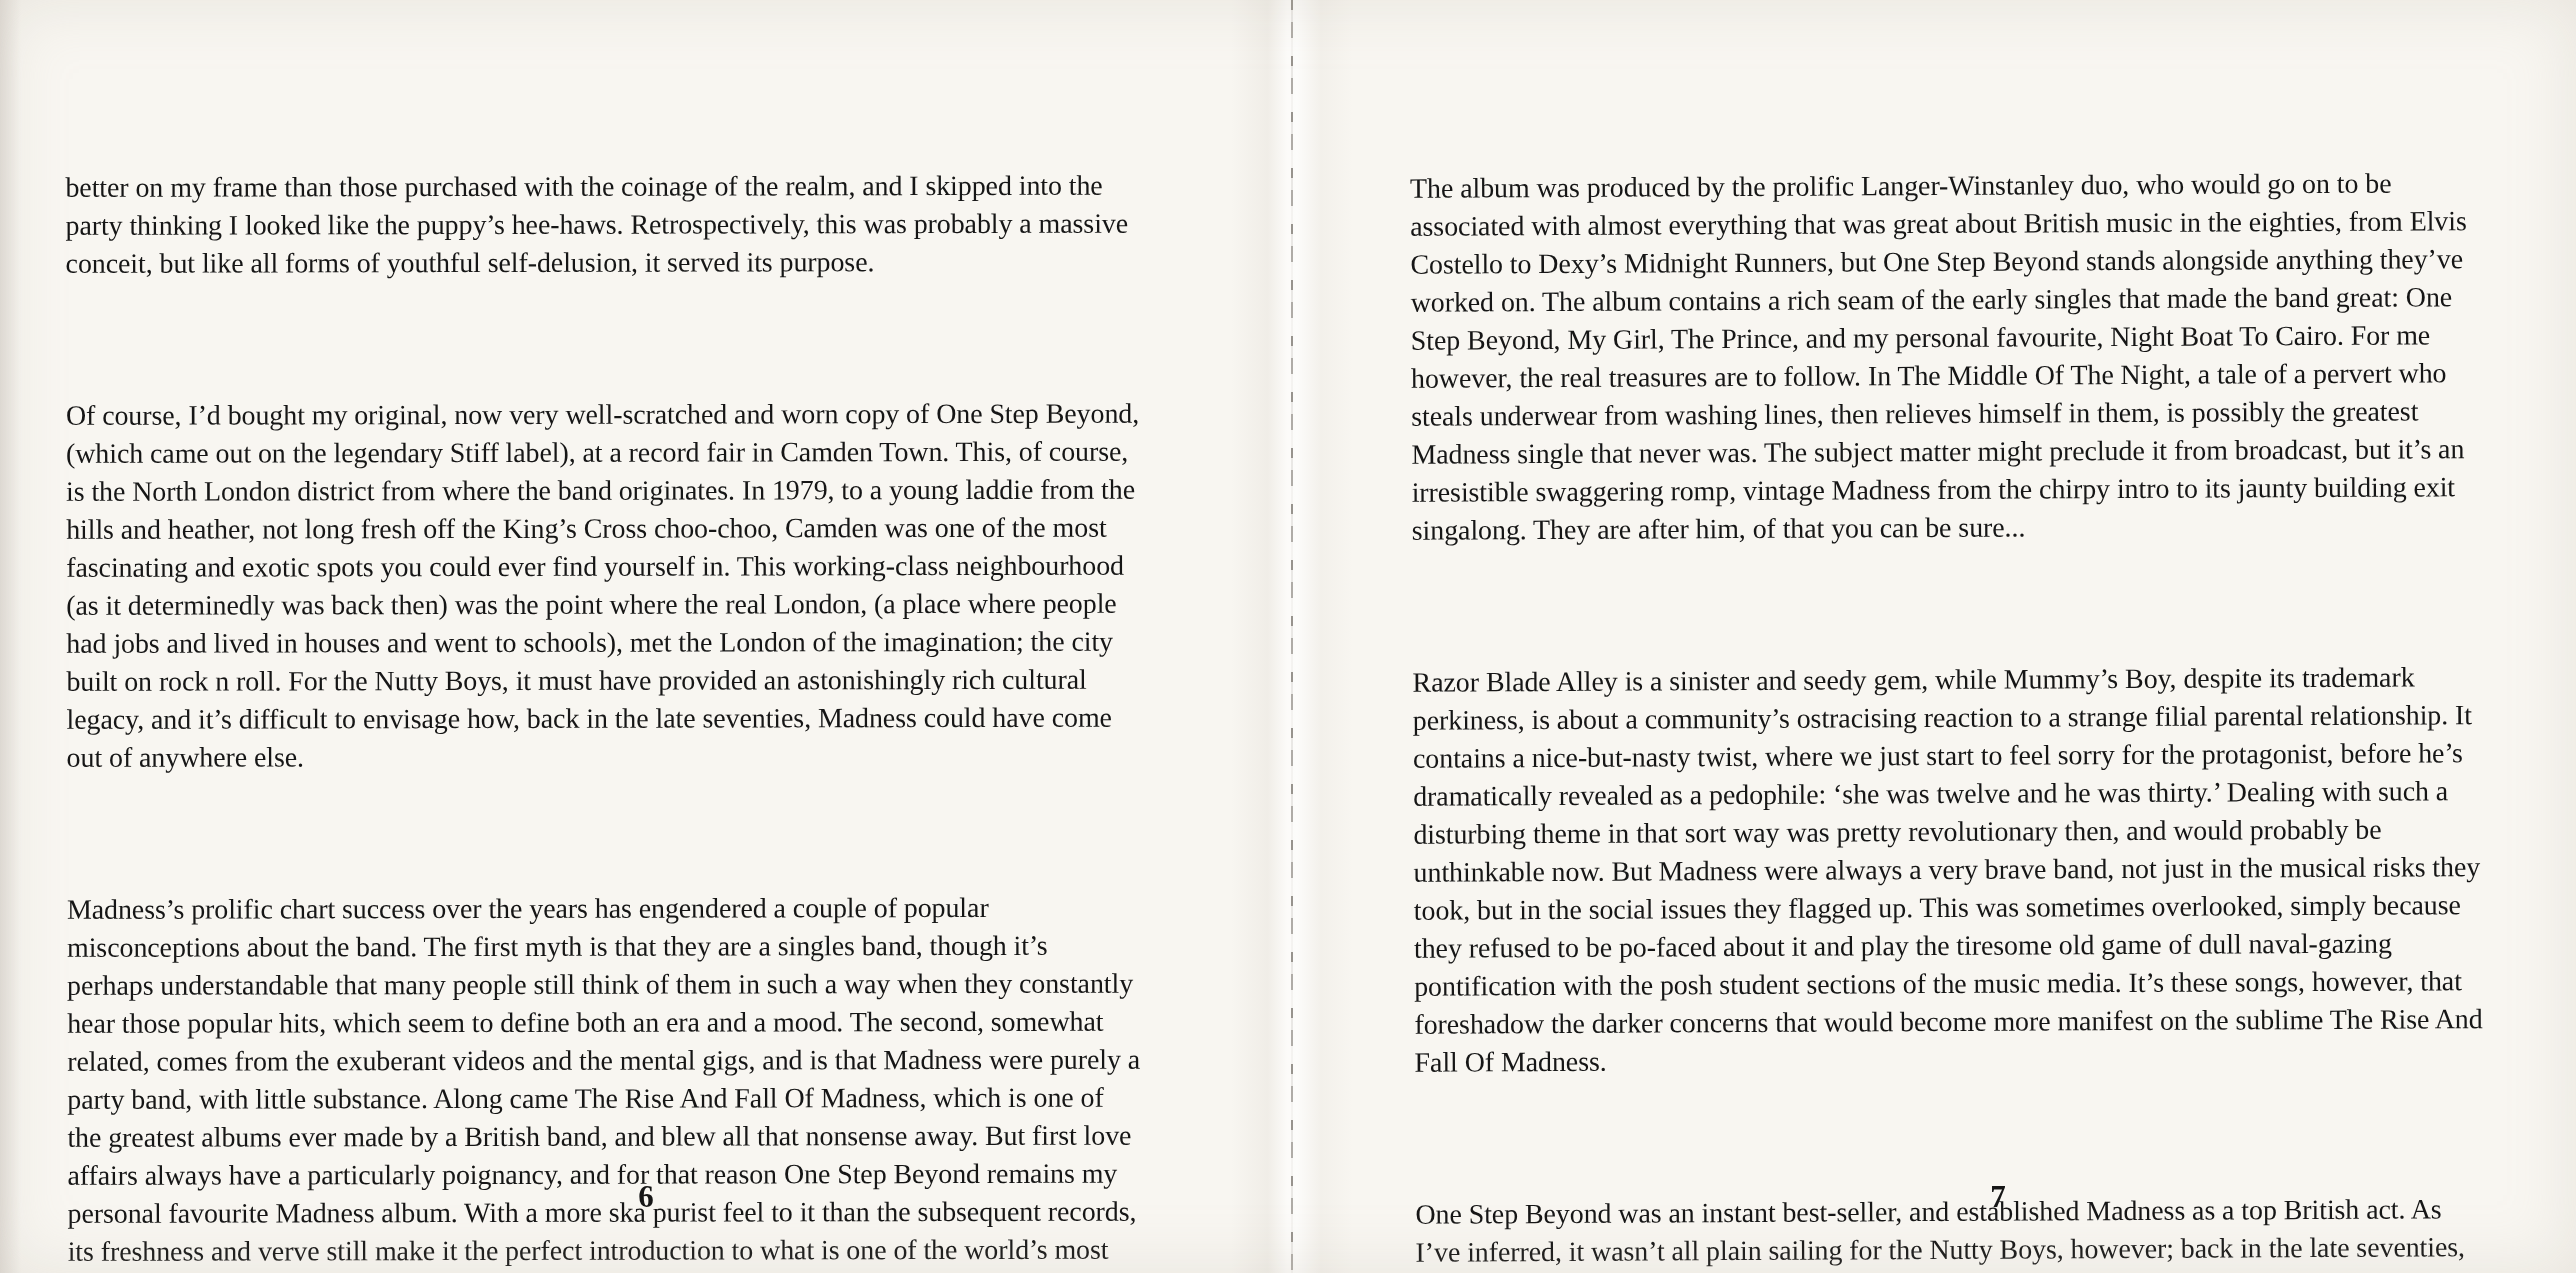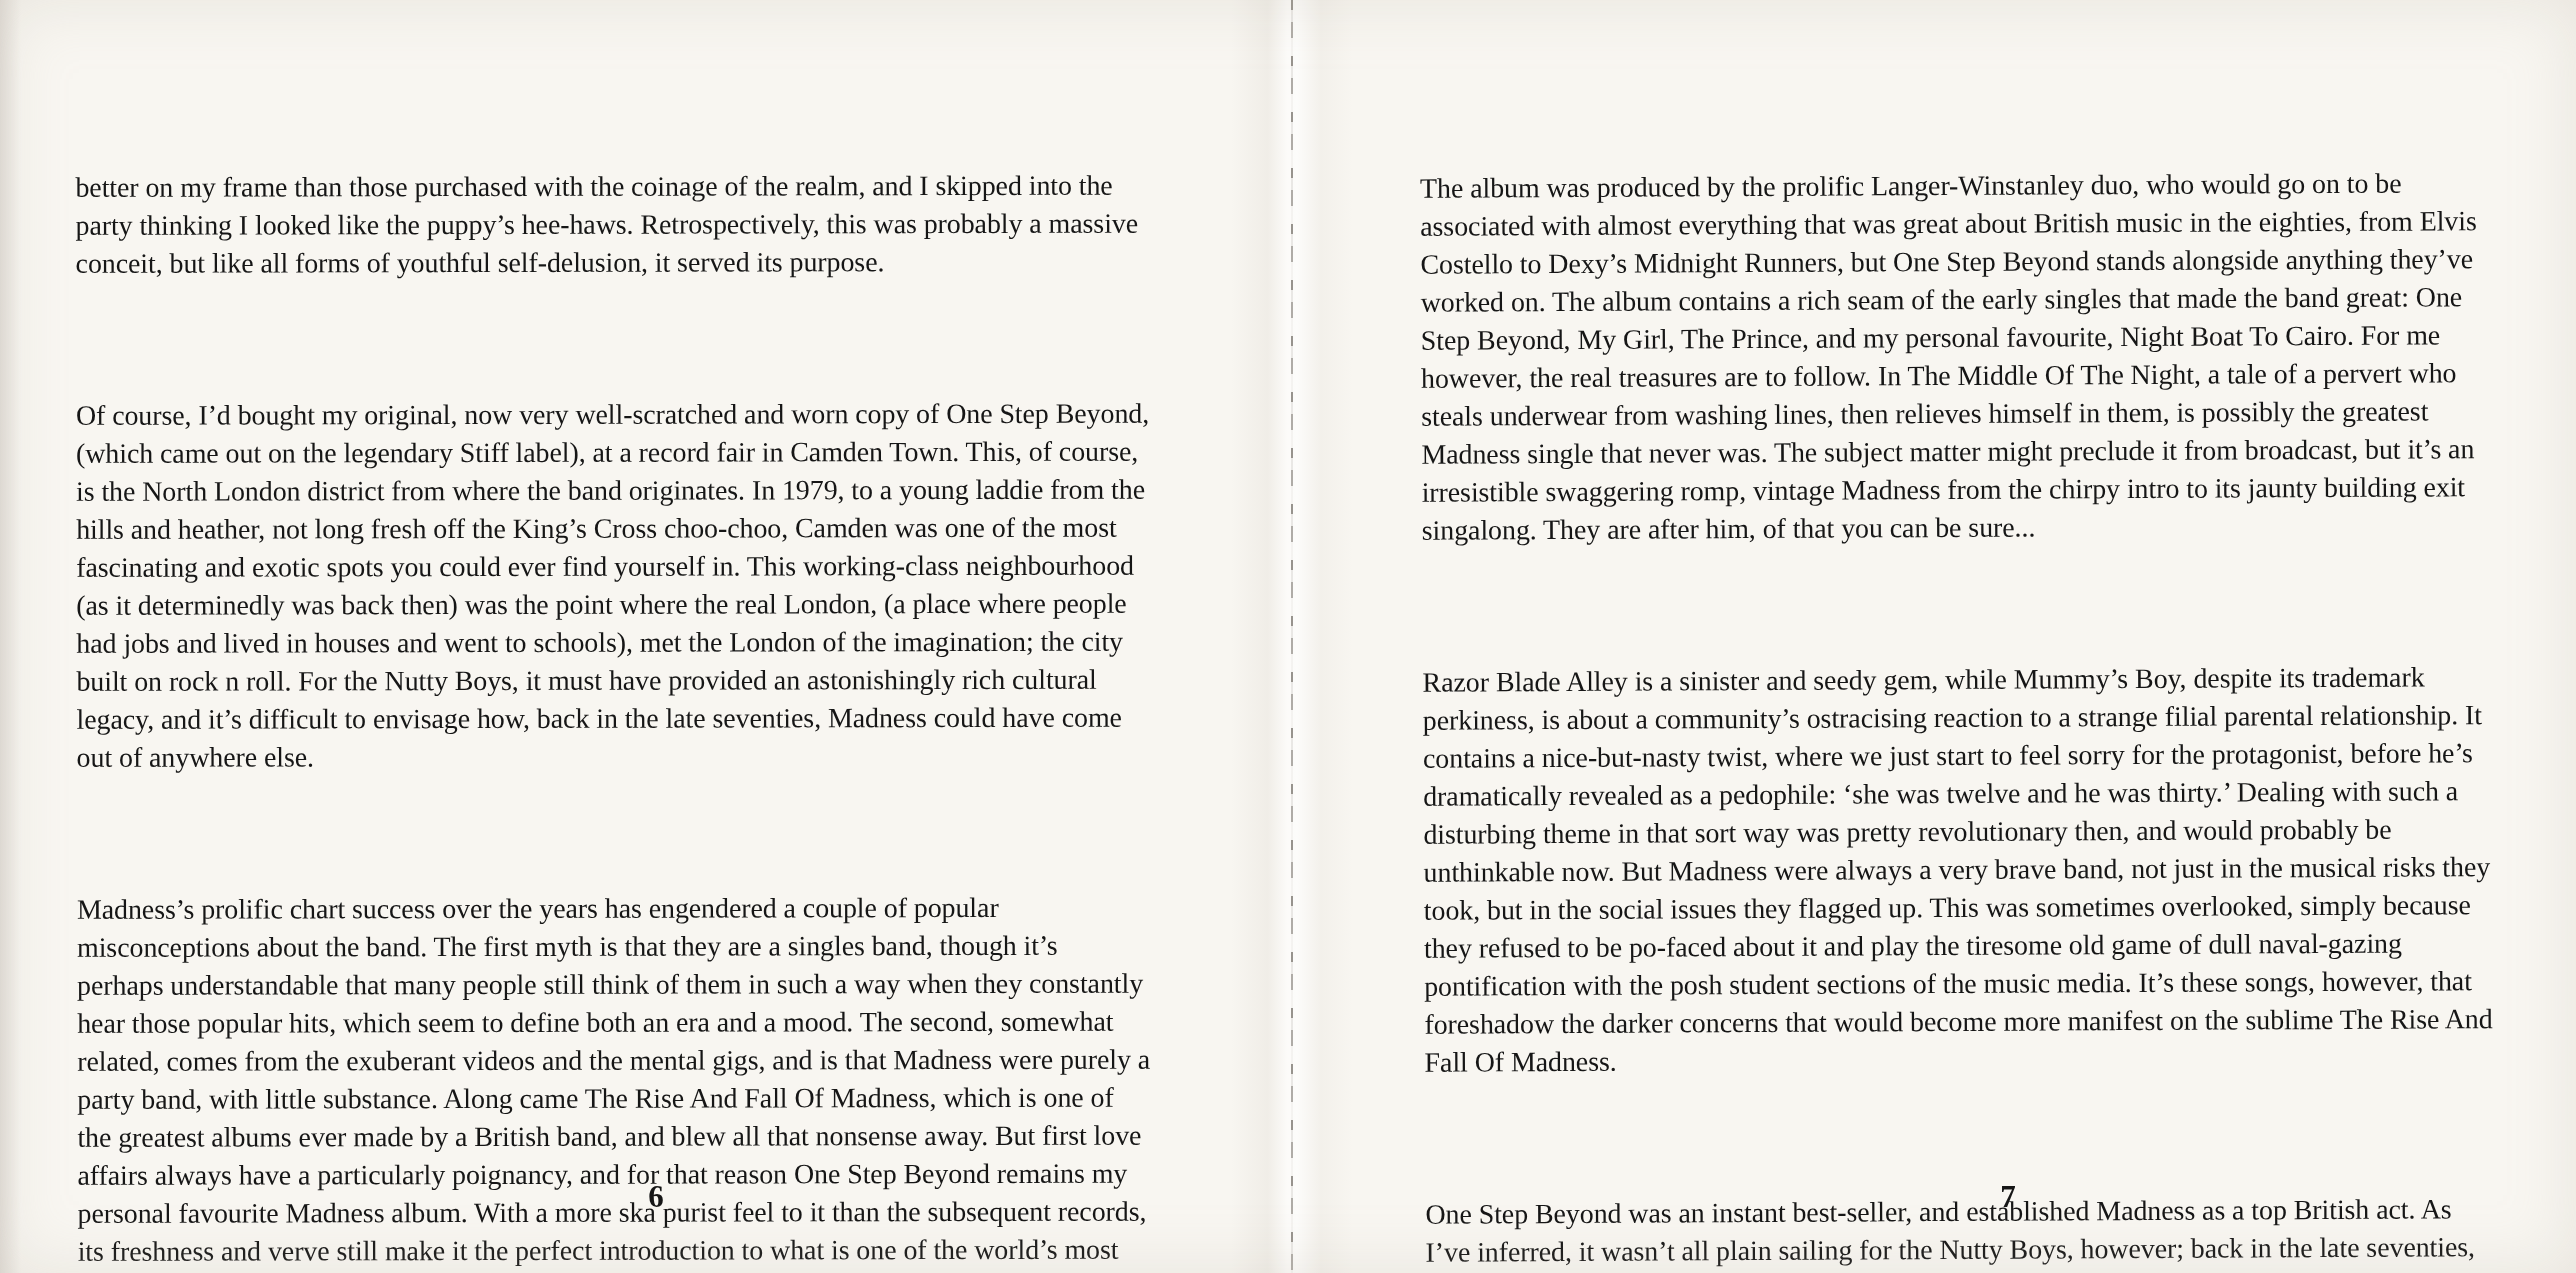--- a/index.html
+++ b/index.html
@@ -8,21 +8,21 @@
   .spread {
     position: relative;
     width: 2576px;
     height: 1274px;
     background: #f8f6f1;
     overflow: hidden;
     font-family: "Liberation Serif", serif;
     color: #161616;
   }
 
-  .page { position: absolute; top: 0; height: 100%; margin-left: 10px; }
+  .page { position: absolute; top: 0; height: 100%; }
   .page-left  { left: 0;      width: 1292px; }
   .page-right { left: 1356px; width: 1284px; }
 
   .text-block {
     white-space: pre;
     font-size: 28px;
     line-height: 38px;
     letter-spacing: -0.1px;
   }
   .page-left  .text-block {

